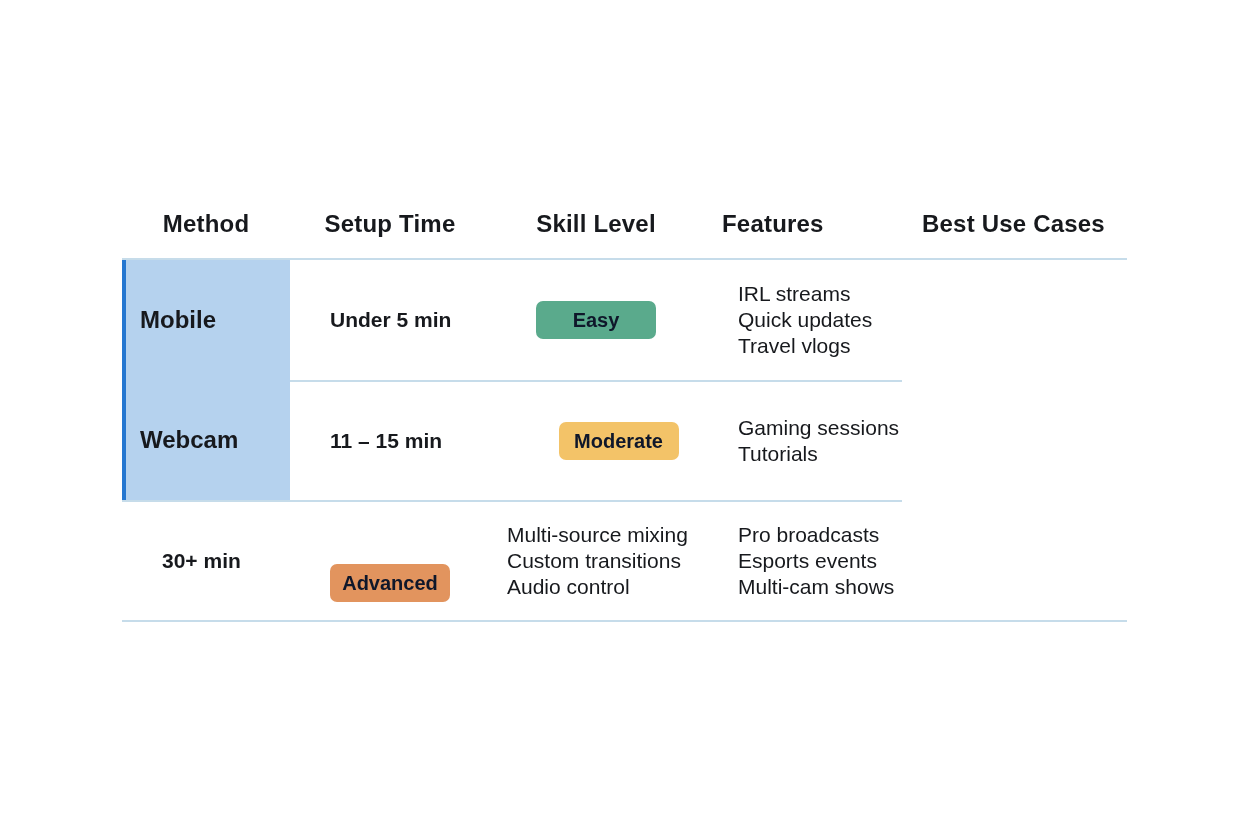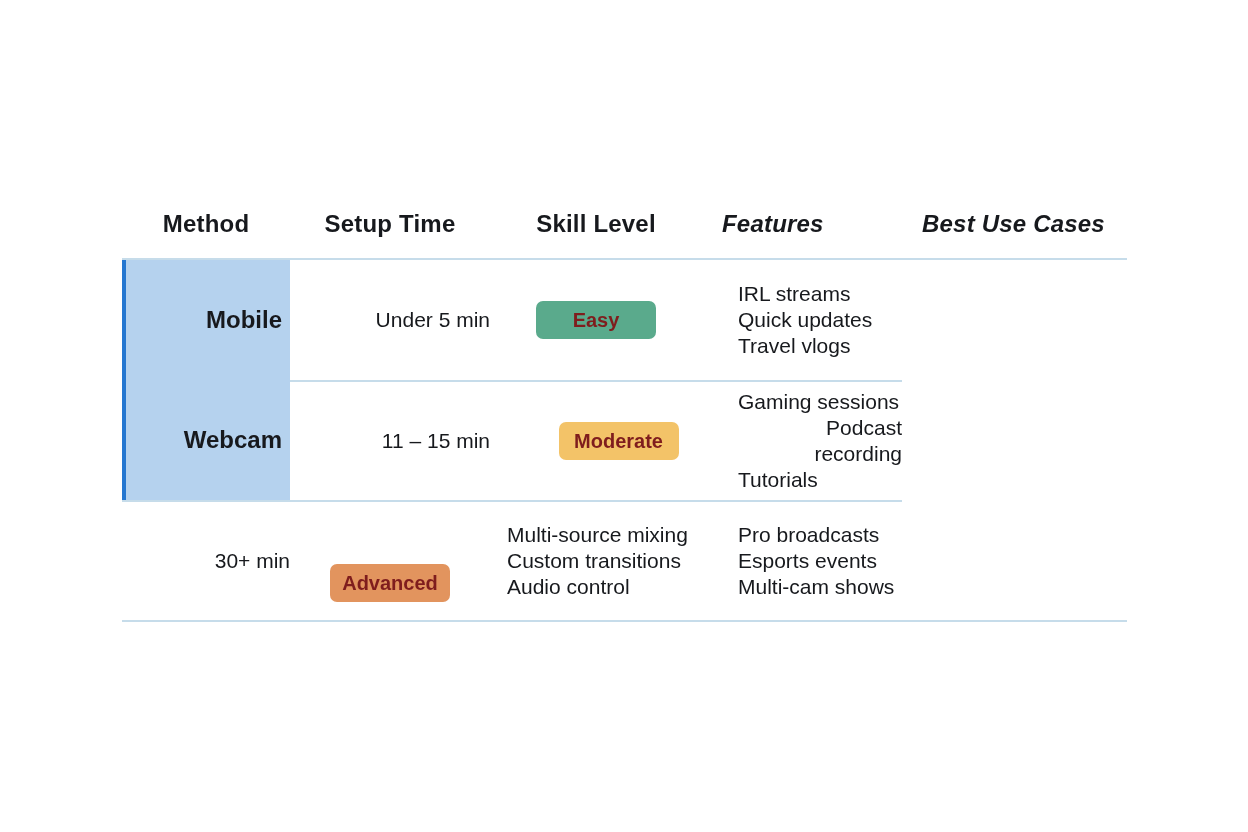--- a/index.html
+++ b/index.html
@@ -27,63 +27,64 @@
     height: 68px;
     align-items: center;
   }
   .th {
     font-weight: 700;
     font-size: 24px;
     letter-spacing: 0.2px;
     box-sizing: border-box;
   }
   .th.center { text-align: center; }
-  .th.left { padding-left: 20px; font-style: italic; }
+  .th.left { padding-left: 20px; }
   .tbody {
     border-top: 2px solid var(--divider);
     border-bottom: 2px solid var(--divider);
   }
   .row {
     display: grid;
     grid-template-columns: 168px 200px 212px 200px 225px;
     min-height: 120px;
   }
   .row + .row .cell:not(.method) {
     border-top: 2px solid var(--divider);
   }
   .cell {
     display: flex;
     align-items: center;
     box-sizing: border-box;
-    justify-content: flex-end;
   }
   .cell.method {
     background: var(--colbg);
     border-left: 4px solid var(--accent);
     padding-left: 14px;
     padding-right: 8px;
     font-weight: 700;
     font-size: 24px;
     line-height: 30px;
   }
   .cell.setup {
+    padding-left: 40px;
     font-size: 21px;
+    font-weight: bold;
   }
   .cell.skill { justify-content: center; }
   .badge {
     min-width: 120px;
     height: 38px;
     padding: 0 10px;
     border-radius: 7px;
     display: flex;
     align-items: center;
     justify-content: center;
     font-weight: 700;
     font-size: 20px;
-    color: #7f1d1d;
+    color: #0f172a;
     box-sizing: border-box;
   }
   .cell.lines {
     flex-direction: column;
     justify-content: center;
     align-items: flex-start;
     font-size: 21px;
     line-height: 26px;
   }
   .cell.features { padding-left: 17px; }
@@ -123,21 +124,20 @@
             <div class="">Webcam</div>
           </div>
           <div class="cell setup">
             <div class="">11 – 15 min</div>
           </div>
           <div class="cell skill">
             <div class="badge" style="background: rgb(243, 195, 104); margin-left: 45px;">Moderate</div>
           </div>
           <div class="cell lines best">
             <div class="">Gaming sessions</div>
-            <div class="">Podcast recording</div>
             <div class="">Tutorials</div>
           </div>
         </div>
         <div class="row">
           <div class="cell setup">
             <div class="">30+ min</div>
           </div>
           <div class="cell skill">
             <div class="badge" style="background: rgb(226, 148, 94); margin-top: 44px;">Advanced</div>
           </div>

